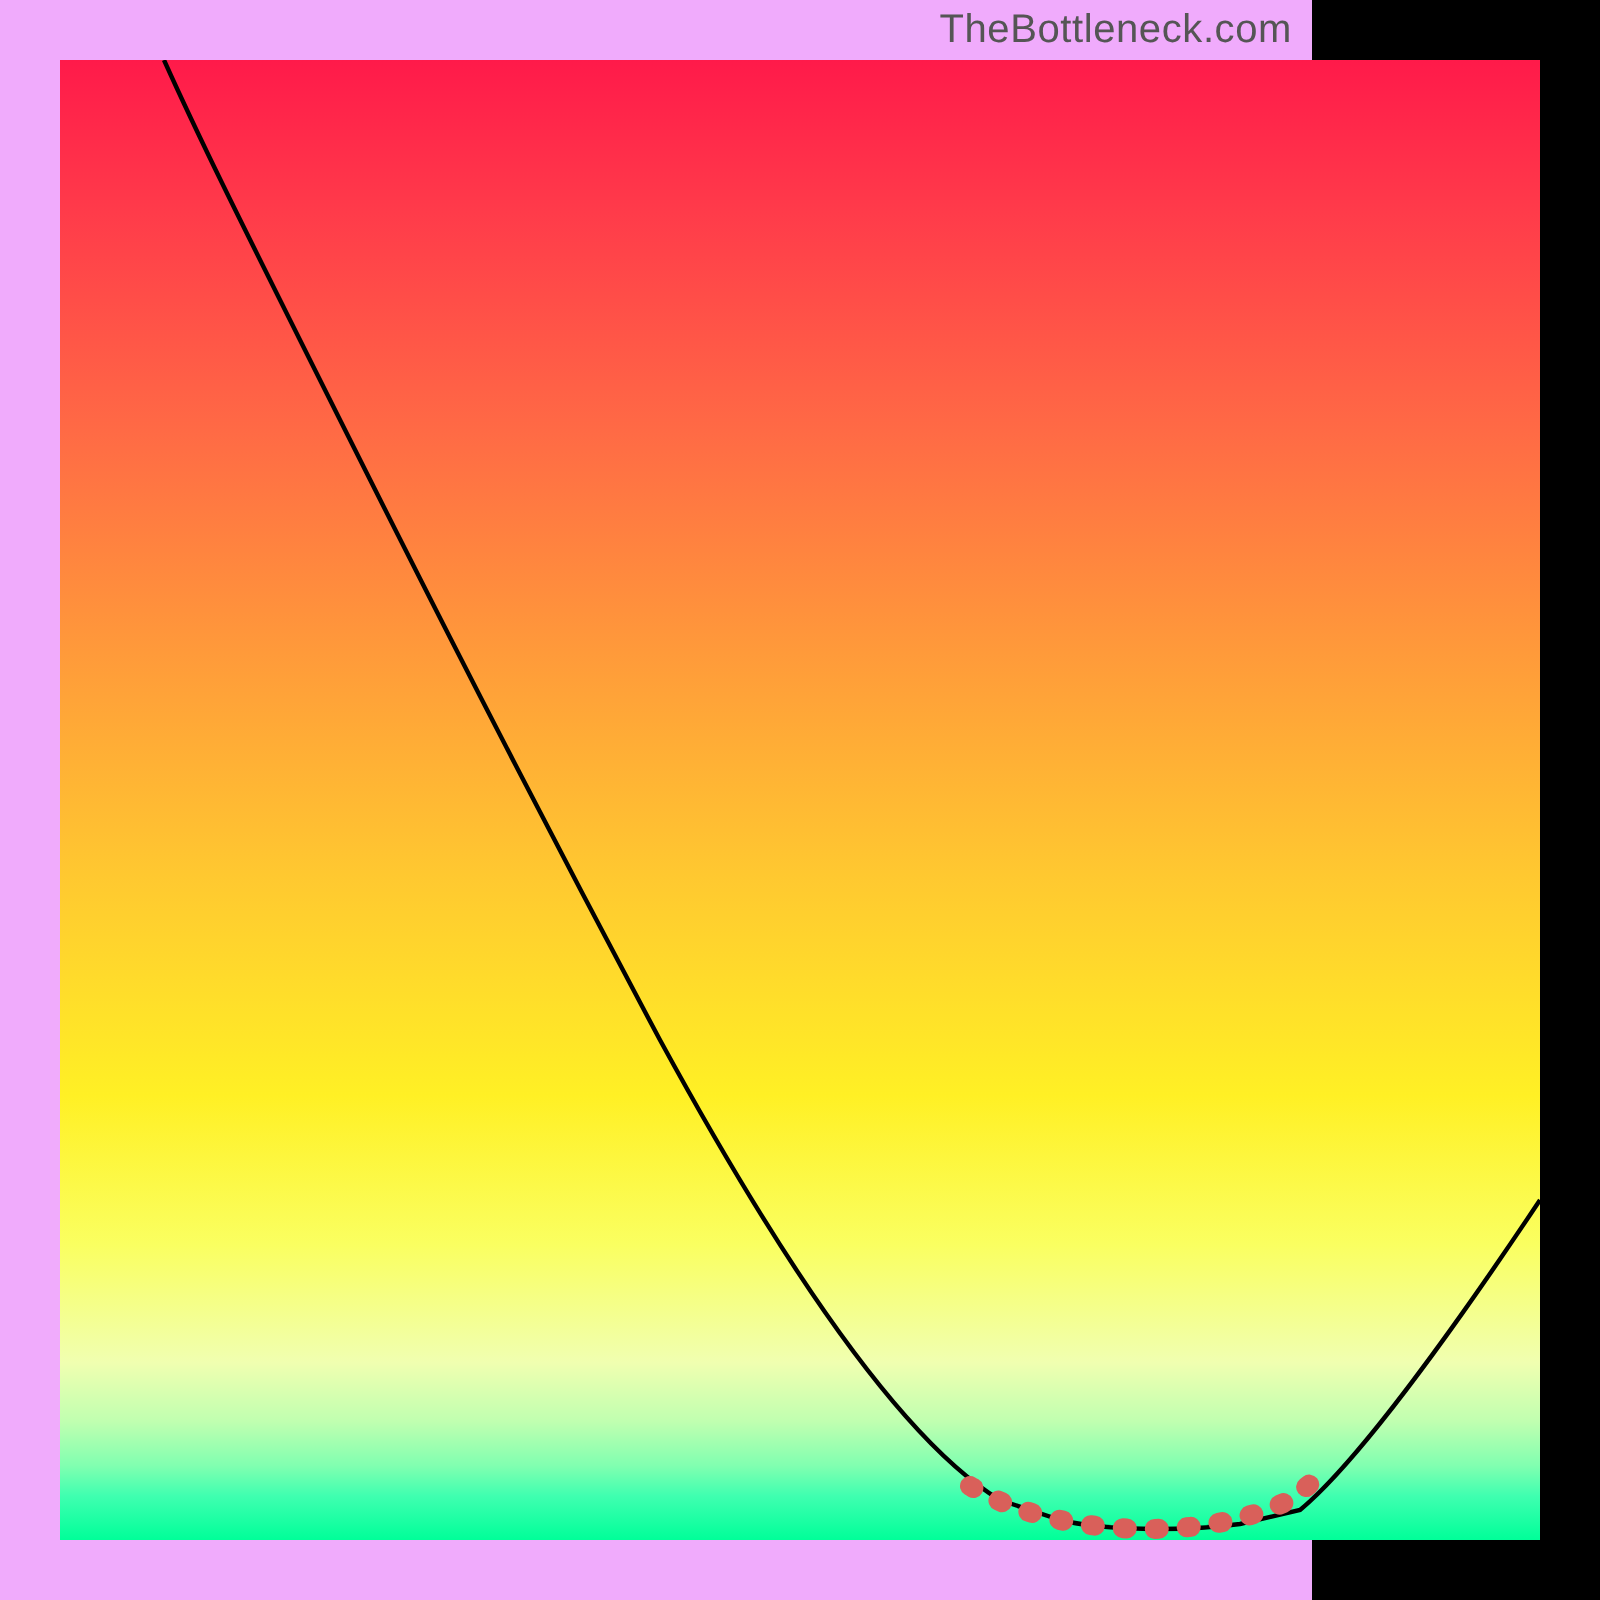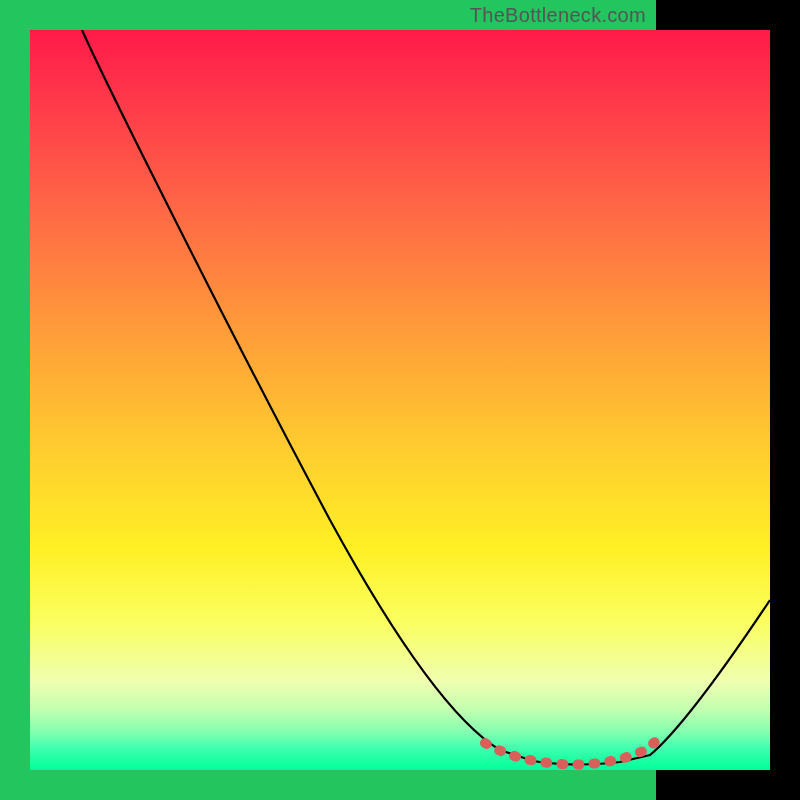--- a/index.html
+++ b/index.html
@@ -8,21 +8,21 @@
     background: #000;
     width: 800px;
     height: 800px;
     overflow: hidden;
     font-family: Arial, Helvetica, sans-serif;
   }
   .container {
     width: 656px;
     height: 800px;
     position: relative;
-    background: #22c55e;
+    background: #f0abfc;
   }
   .watermark {
     position: absolute;
     top: 4px;
     right: 10px;
     color: #555;
     font-size: 20px;
     font-weight: 500;
     letter-spacing: 0.3px;
     z-index: 10;

